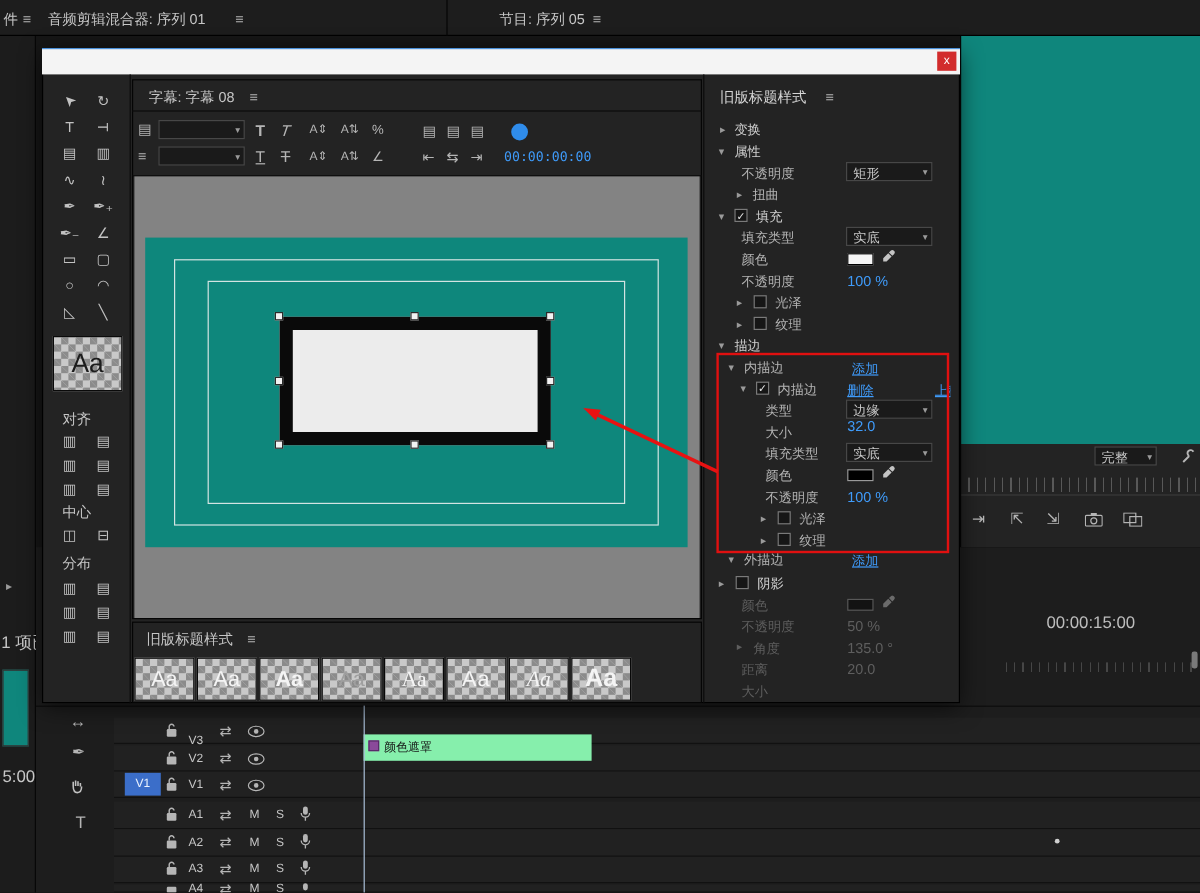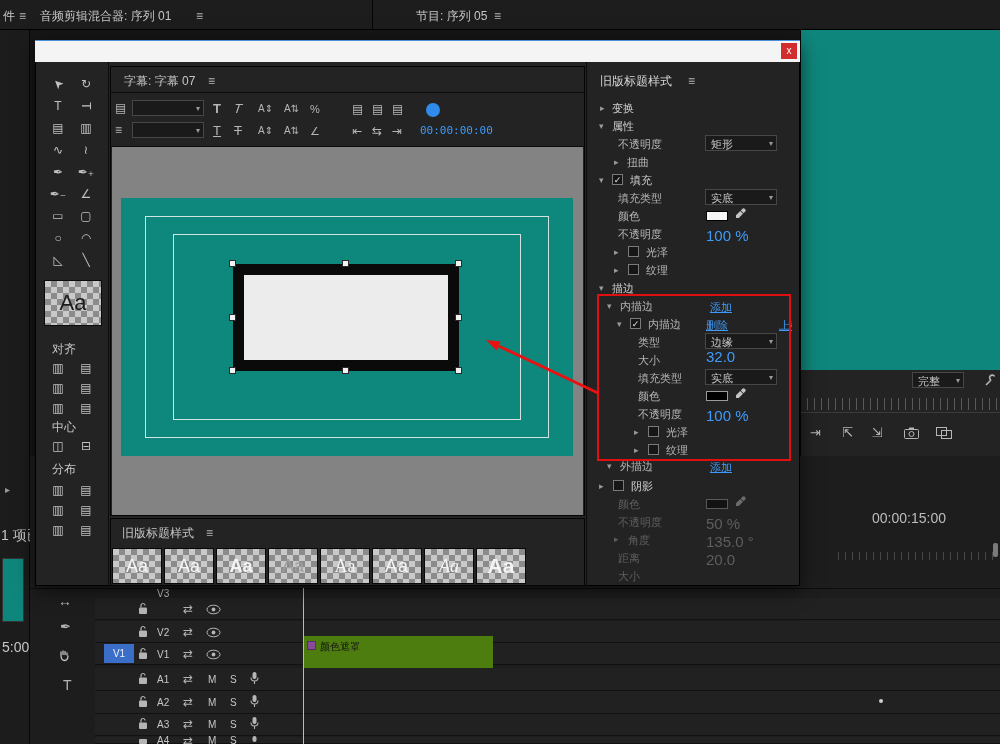--- a/index.html
+++ b/index.html
@@ -27,21 +27,21 @@
 .s8{font-weight:bold;font-size:21px}
 .tico{position:absolute;width:24px;height:16px;color:#c2c2c2;font-size:12px;line-height:16px;text-align:center}
 .handle{position:absolute;width:7px;height:7px;background:#f2f2f2;border:1px solid #2a2a2a}
 .trkrow{position:absolute;left:95px;width:905px;background:#212121;border-bottom:1px solid #111}
 .rot90{display:inline-block;transform:rotate(90deg)}
 .rotNW{display:inline-block;transform:rotate(225deg)}
 .ital{font-style:italic;display:inline-block;transform:skewX(-8deg)}
 .unl{text-decoration:underline}.stk{text-decoration:line-through}
 .ticks{position:absolute;background:repeating-linear-gradient(90deg,#6f6f6f 0 1px,transparent 1px 7px)}
 .plabel{position:absolute;font-size:11px;color:#b4b4b4;white-space:nowrap}
-.pval{position:absolute;font-size:15px;white-space:nowrap}
+.pval{position:absolute;font-size:12px;white-space:nowrap}
 </style>
 </head>
 <body>
 
 <div id="root">
 
   <div class="abs" style="left:0;top:0;width:1000px;height:30px;background:#1d1d1d;border-bottom:1px solid #000"></div>
   <span class="tx" style="left:3px;top:9px">件</span>
   <span class="ic" style="left:19px;top:10px">≡</span>
   <span class="tx" style="left:40px;top:9px">音频剪辑混合器: 序列 01</span>
@@ -90,21 +90,21 @@
   <svg class="abs" style="left:58px;top:648px" width="13" height="14">
       <path d="M3 7 V3.5 M5 7 V2.5 M7 7 V3 M9 7.5 V4.5 M3 7 c0 4 1.5 5.5 3.5 5.5 2.5 0 3.5-2 3.5-5" stroke="#c0c0c0" stroke-width="1.3" fill="none"></path>
     </svg>
   <span class="ic" style="left:63px;top:678px;font-size:14px">T</span>
 
   <div class="trkrow" style="top:598px;height:22px"></div>
   <svg class="abs" style="left:138px;top:602px" width="10" height="13">
       <rect x="1" y="5.5" width="8" height="6.5" rx="1" fill="#b5b5b5"></rect>
       <path d="M3 5.5 V3.5 a2 2 0 0 1 4 0" stroke="#b5b5b5" fill="none" stroke-width="1.2"></path>
     </svg>
-  <span class="tx t10" style="left:157px;top:588px">V3</span>
+  <span class="tx t10" style="left:157px;top:612px">V3</span>
   <span class="ic" style="left:183px;top:603px">⇄</span>
   <svg class="abs" style="left:206px;top:604px" width="15" height="11">
       <ellipse cx="7.5" cy="5.5" rx="6.5" ry="4.3" stroke="#b5b5b5" fill="none"></ellipse>
       <circle cx="7.5" cy="5.5" r="1.9" fill="#b5b5b5"></circle>
     </svg>
 
   <div class="trkrow" style="top:621px;height:22px"></div>
   <svg class="abs" style="left:138px;top:625px" width="10" height="13">
       <rect x="1" y="5.5" width="8" height="6.5" rx="1" fill="#b5b5b5"></rect>
       <path d="M3 5.5 V3.5 a2 2 0 0 1 4 0" stroke="#b5b5b5" fill="none" stroke-width="1.2"></path>
@@ -122,21 +122,21 @@
       <rect x="1" y="5.5" width="8" height="6.5" rx="1" fill="#b5b5b5"></rect>
       <path d="M3 5.5 V3.5 a2 2 0 0 1 4 0" stroke="#b5b5b5" fill="none" stroke-width="1.2"></path>
     </svg>
   <span class="tx t10" style="left:157px;top:649px">V1</span>
   <span class="ic" style="left:183px;top:648px">⇄</span>
   <svg class="abs" style="left:206px;top:649px" width="15" height="11">
       <ellipse cx="7.5" cy="5.5" rx="6.5" ry="4.3" stroke="#b5b5b5" fill="none"></ellipse>
       <circle cx="7.5" cy="5.5" r="1.9" fill="#b5b5b5"></circle>
     </svg>
 
-  <div class="abs" style="left:303px;top:636px;width:190px;height:35px;background:#4d7c0f">
+  <div class="abs" style="left:303px;top:612px;width:190px;height:22px;background:#86efac">
     <span class="abs" style="left:4px;top:5px;width:9px;height:9px;background:#8a4a9a;border:1px solid #5a2a6a;display:block"></span>
     <span class="abs" style="left:17px;top:4px;font-size:10px;color:#141414;white-space:nowrap">颜色遮罩</span>
   </div>
 
   <div class="trkrow" style="top:668px;height:23px"></div>
   <svg class="abs" style="left:138px;top:672px" width="10" height="13">
       <rect x="1" y="5.5" width="8" height="6.5" rx="1" fill="#b5b5b5"></rect>
       <path d="M3 5.5 V3.5 a2 2 0 0 1 4 0" stroke="#b5b5b5" fill="none" stroke-width="1.2"></path>
     </svg>
   <span class="tx t10" style="left:157px;top:674px">A1</span>
@@ -224,21 +224,21 @@
   <span class="tico" style="left:74px;top:438px">⊟</span>
   <span class="tx" style="left:52px;top:462px">分布</span>
   <span class="tico" style="left:46px;top:482px">▥</span>
   <span class="tico" style="left:74px;top:482px">▤</span>
   <span class="tico" style="left:46px;top:502px">▥</span>
   <span class="tico" style="left:74px;top:502px">▤</span>
   <span class="tico" style="left:46px;top:522px">▥</span>
   <span class="tico" style="left:74px;top:522px">▤</span>
 
   <div class="panel" style="left:110px;top:66px;width:475px;height:450px"></div>
-  <span class="tx" style="left:124px;top:74px">字幕: 字幕 07</span>
+  <span class="tx" style="left:124px;top:74px">字幕: 字幕 08</span>
   <span class="ic" style="left:208px;top:75px">≡</span>
   <div class="hline" style="left:110px;top:92px;width:475px;background:#0c0c0c"></div>
   <span class="ic" style="left:115px;top:102px">▤</span>
   <span class="ic" style="left:115px;top:124px">≡</span>
   <div class="dd" style="left:132px;top:100px;width:72px">
       <span class="ca">▾</span>
     </div>
   <div class="dd" style="left:132px;top:122px;width:72px">
       <span class="ca">▾</span>
     </div>

